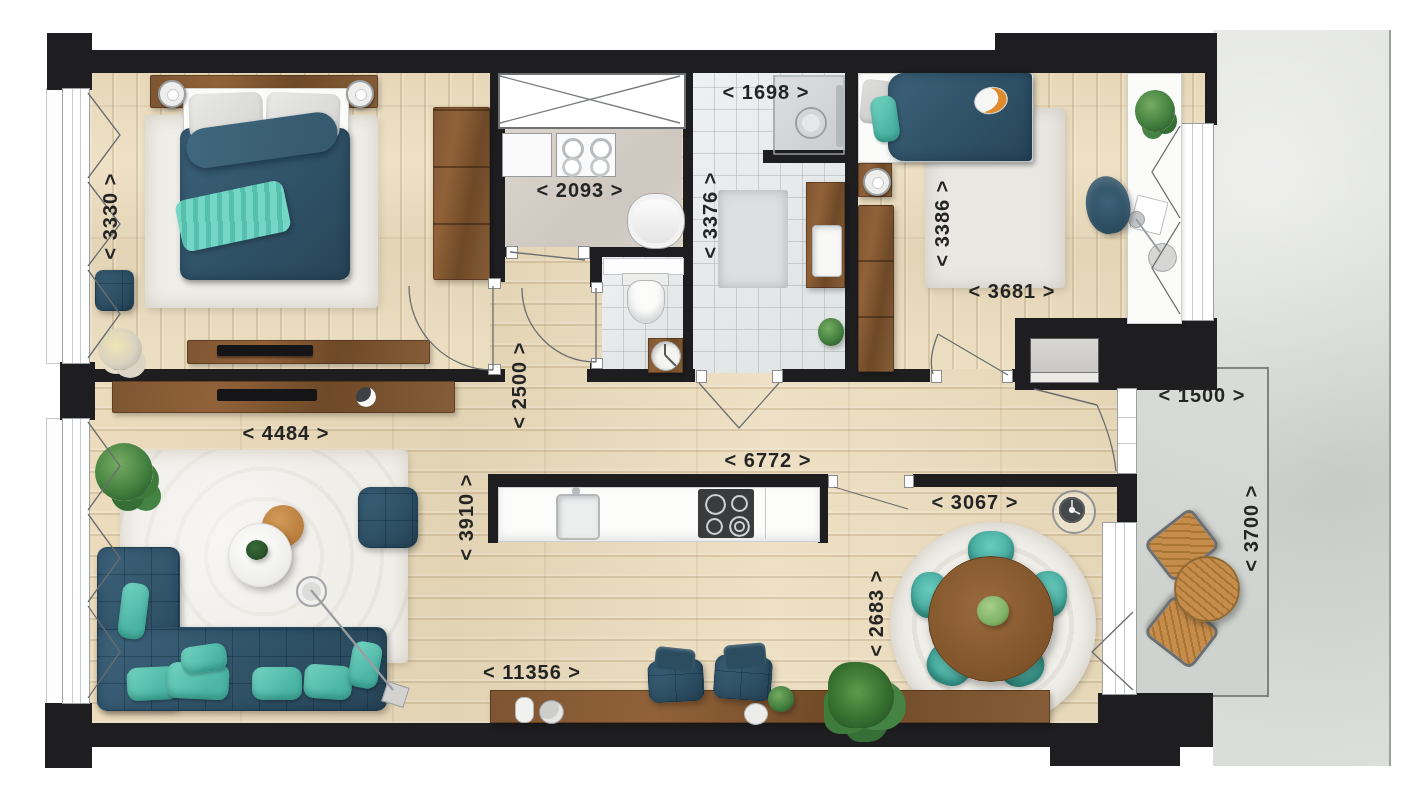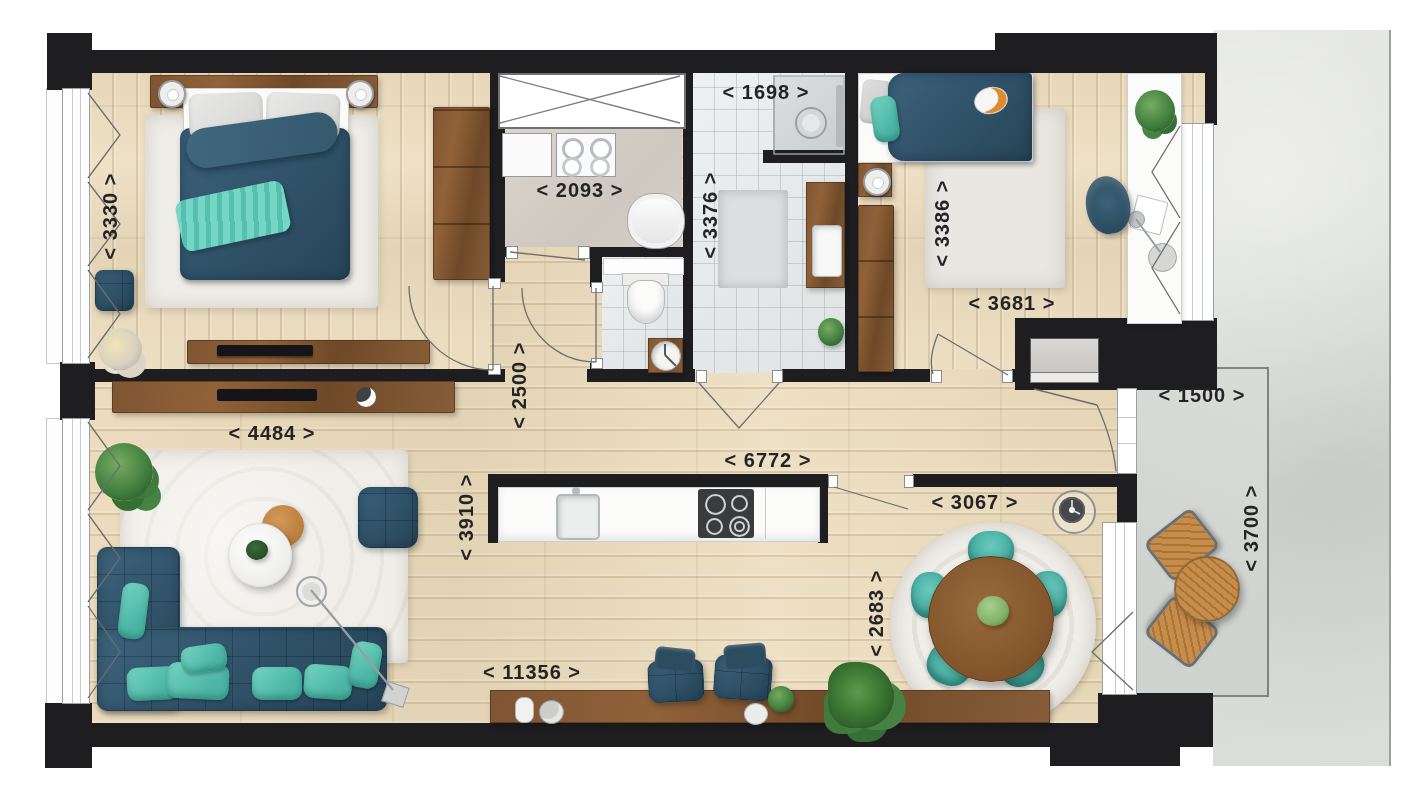--- a/index.html
+++ b/index.html
@@ -380,23 +380,23 @@
         <line x1="665" y1="355" x2="665" y2="344"></line>
       </g>
     </g>
   </svg>
 
   <div class="lbl v" style="left:110px;top:216px">&lt; 3330 &gt;</div>
   <div class="lbl" style="left:580px;top:190px">&lt; 2093 &gt;</div>
   <div class="lbl" style="left:766px;top:92px">&lt; 1698 &gt;</div>
   <div class="lbl v" style="left:710px;top:215px">&lt; 3376 &gt;</div>
   <div class="lbl v" style="left:942px;top:223px">&lt; 3386 &gt;</div>
-  <div class="lbl" style="left:1012px;top:303px">&lt; 3681 &gt;</div>
+  <div class="lbl" style="left:1012px;top:291px">&lt; 3681 &gt;</div>
   <div class="lbl v" style="left:519px;top:385px">&lt; 2500 &gt;</div>
-  <div class="lbl" style="left:272px;top:433px">&lt; 4484 &gt;</div>
+  <div class="lbl" style="left:286px;top:433px">&lt; 4484 &gt;</div>
   <div class="lbl" style="left:768px;top:460px">&lt; 6772 &gt;</div>
   <div class="lbl v" style="left:466px;top:517px">&lt; 3910 &gt;</div>
   <div class="lbl" style="left:975px;top:502px">&lt; 3067 &gt;</div>
   <div class="lbl v" style="left:876px;top:613px">&lt; 2683 &gt;</div>
   <div class="lbl" style="left:532px;top:672px">&lt; 11356 &gt;</div>
   <div class="lbl" style="left:1202px;top:395px">&lt; 1500 &gt;</div>
   <div class="lbl v" style="left:1251px;top:528px">&lt; 3700 &gt;</div>
 
 </div>
 

